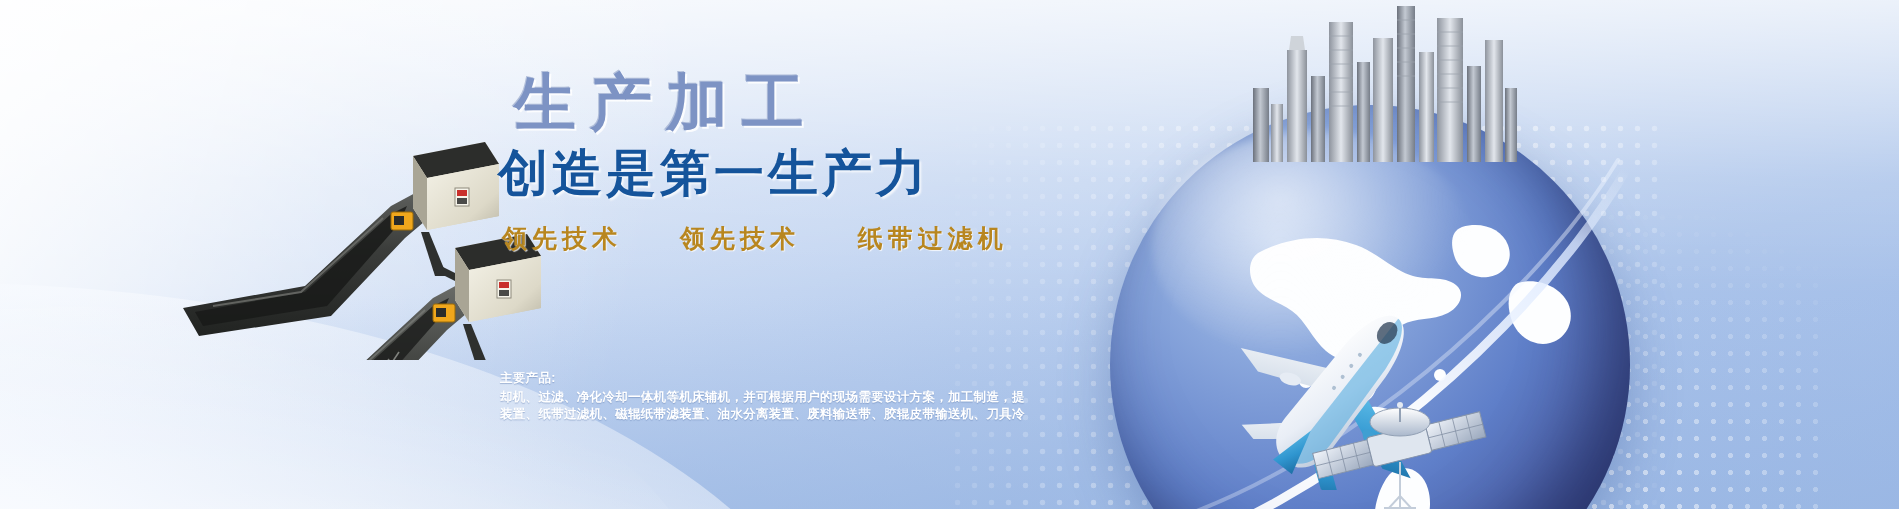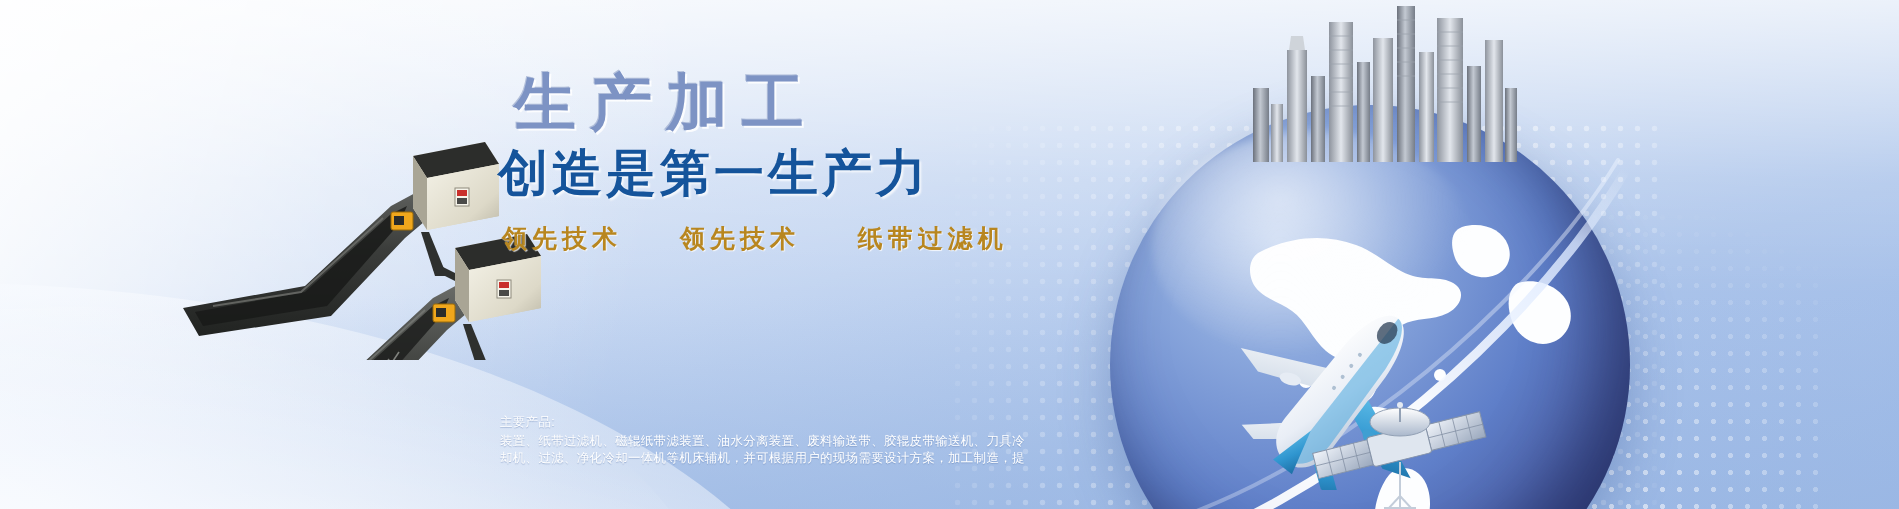--- a/index.html
+++ b/index.html
@@ -102,23 +102,24 @@
   }
   #tagline{
     margin:0 0 0 4px;font-size:25px;font-weight:bold;letter-spacing:5px;
     color:#b8861f;
     text-shadow:1px 1px 1px rgba(255,255,255,.8);
   }
   #tagline span{display:inline-block;}
   .tag-gap{width:34px;}
 
   #desc{
-    position:absolute;left:500px;top:414px;width:640px;
+    position:absolute;left:500px;top:370px;width:640px;
     color:#ffffff;font-size:12.5px;line-height:17.5px;letter-spacing:.3px;
     text-shadow:0 1px 1px rgba(90,120,170,.45);
+    font-weight:bold;
   }
   #desc .dl{white-space:nowrap;}
   #desc-head{margin-bottom:1px;}
 </style>
 </head>
 <body>
 
 <div id="banner">
 
   <div class="wash" id="wash-top"></div>
@@ -399,17 +400,17 @@
       <span>领先技术</span>
       <span class="tag-gap"></span>
       <span>领先技术</span>
       <span class="tag-gap"></span>
       <span>纸带过滤机</span>
     </div>
   </div>
 
   <div id="desc">
     <div id="desc-head" class="dl">主要产品:</div>
+    <div class="dl">却机、过滤、净化冷却一体机等机床辅机，并可根据用户的现场需要设计方案，加工制造，提</div>
     <div class="dl">装置、纸带过滤机、磁辊纸带滤装置、油水分离装置、废料输送带、胶辊皮带输送机、刀具冷</div>
-    <div class="dl">却机、过滤、净化冷却一体机等机床辅机，并可根据用户的现场需要设计方案，加工制造，提</div>
   </div>
 
 </div>
 
 </body></html>

